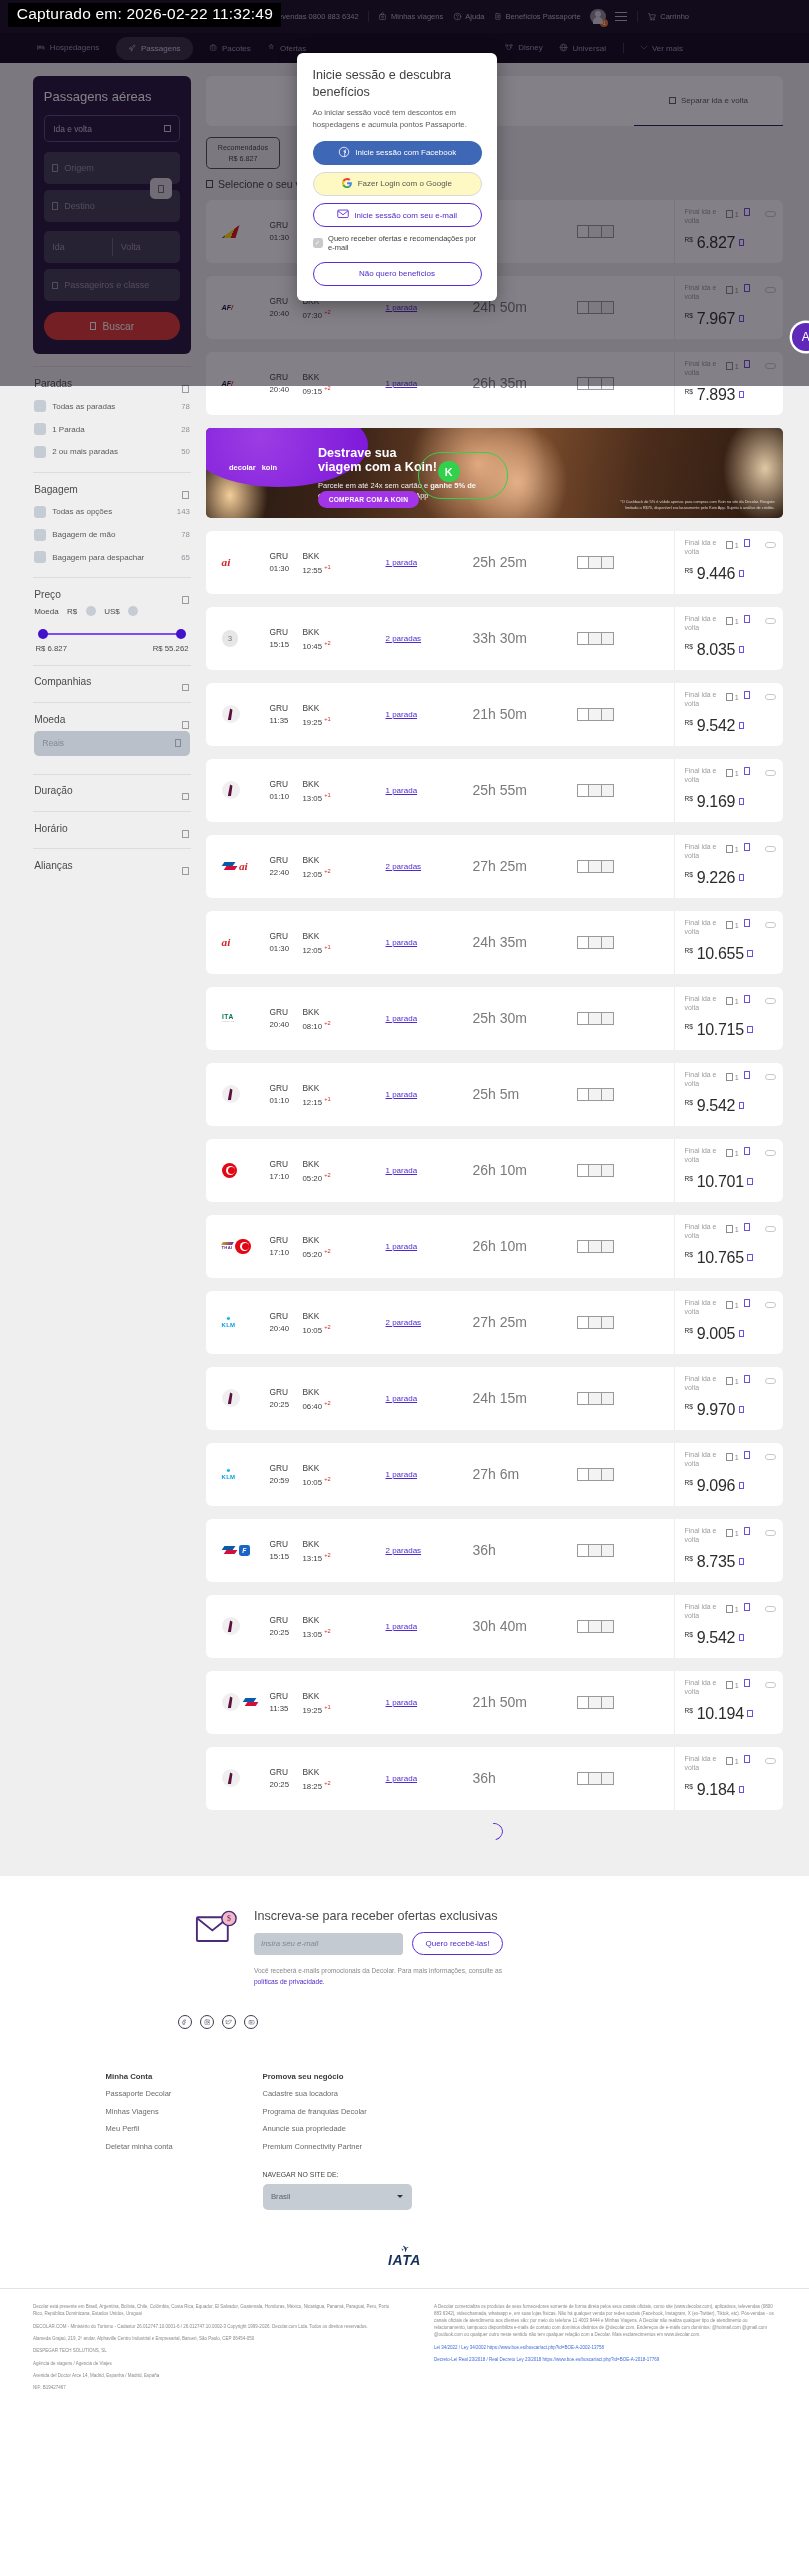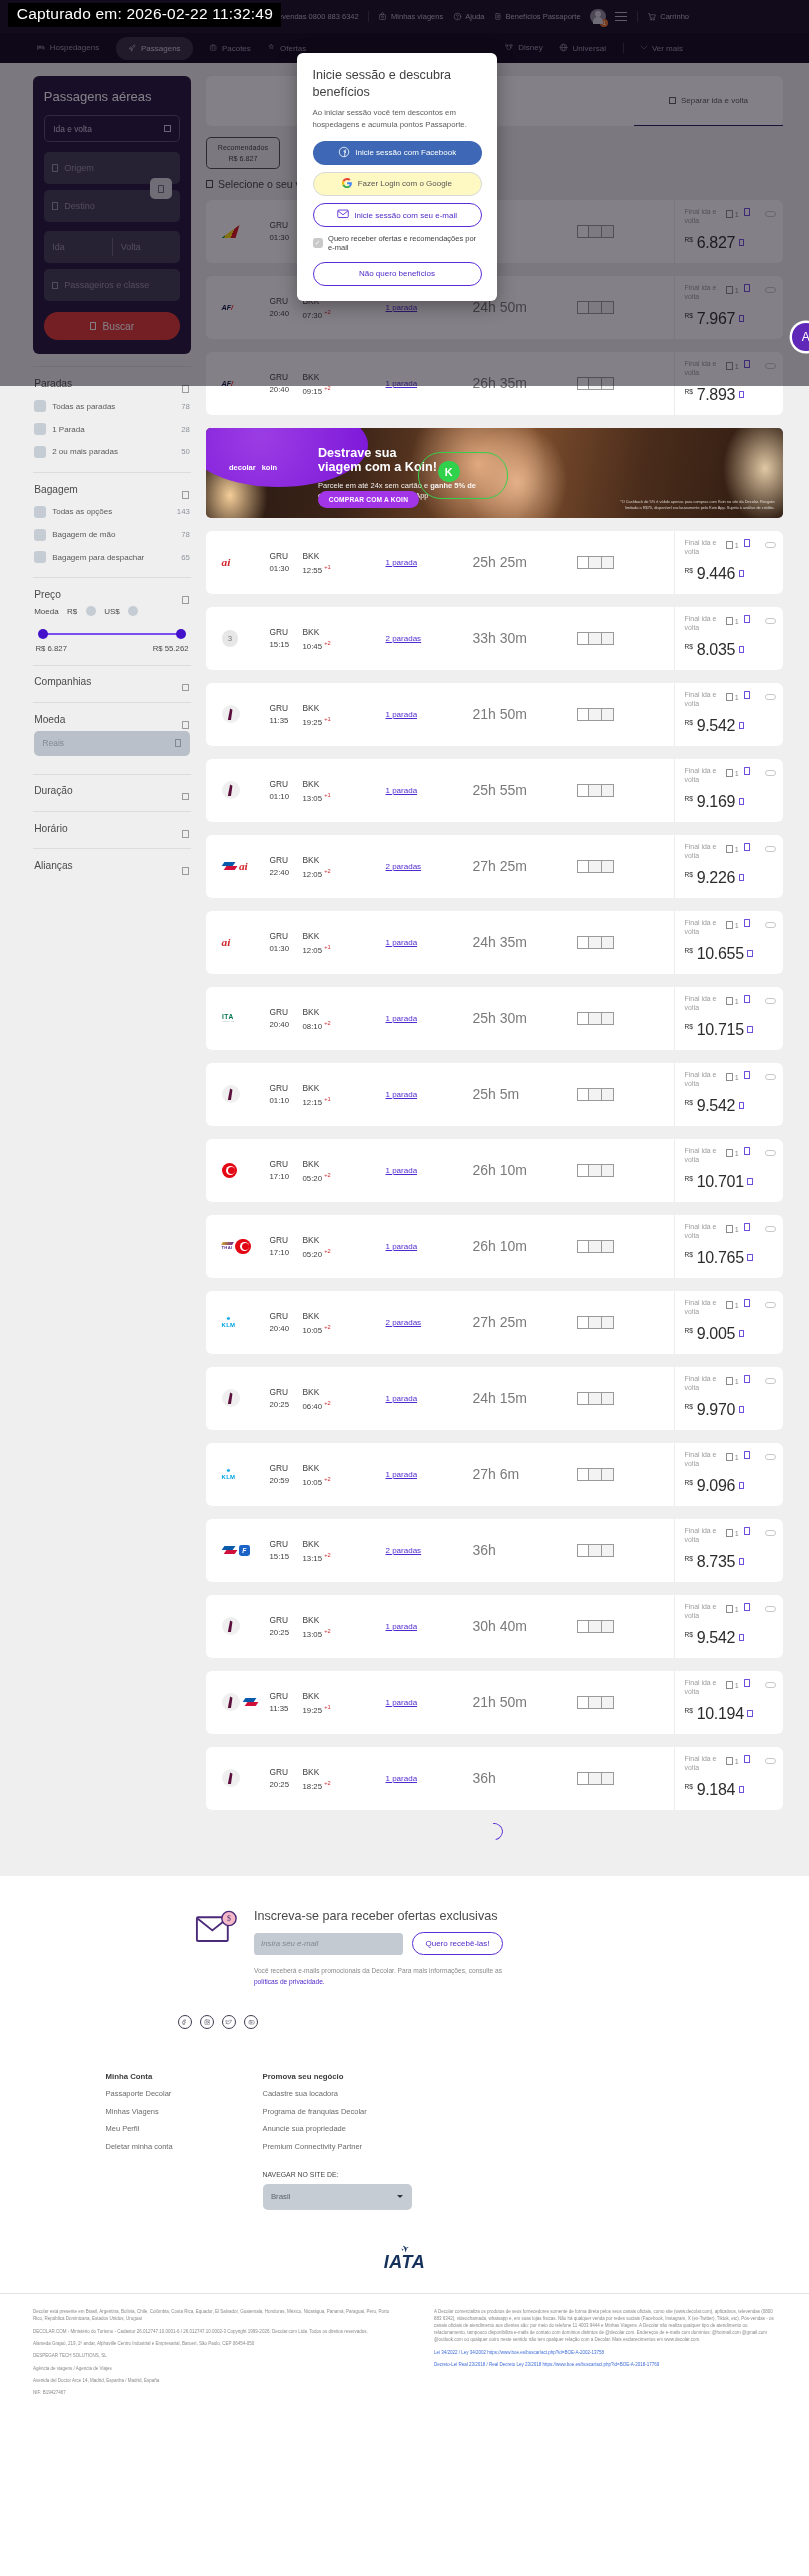--- a/index.html
+++ b/index.html
@@ -202,21 +202,21 @@
   .links-row { display:flex; margin-top:43px; padding-left:42px; }
   .fcol { width:157px; }
   .fcol h4 { font-size:7.8px; color:#3b3b3b; margin-bottom:8.4px; font-weight:bold; }
   .fcol a { display:block; font-size:7.5px; color:#6b6b6b; text-decoration:none; margin-bottom:8.4px; }
   .region-label { font-size:6.9px; color:#444; margin:20.3px 0 6px; }
   .region-select { width:149px; height:26px; background:#c6ccd4; border-radius:4.8px; display:flex; align-items:center;
     justify-content:space-between; padding:0 8.4px; color:#5a626e; font-size:7.8px; cursor:pointer; }
   .chev-dn { width:0; height:0; border-left:3px solid transparent; border-right:3px solid transparent; border-top:3.6px solid #2f3540; }
   .iata { text-align:center; margin-top:33px; color:#16325c; }
   .iata .plane { font-size:9.6px; display:block; transform:rotate(-20deg); margin-bottom:-2.4px; }
-  .iata b { font-size:18px; font-style:italic; letter-spacing:0.6px; }
+  .iata b { font-size:14px; font-style:italic; letter-spacing:0.6px; }
   .foot-hr { border:none; border-top:0.6px solid #e3e3e3; margin-top:20.3px; }
   .legal { display:flex; gap:42px; padding:15.5px 33px 24px; }
   .legal-left { width:359px; flex:0 0 359px; }
   .legal p { font-size:4.5px; color:#8a8a8a; line-height:1.55; margin-bottom:5.4px; }
   .legal .lnk { color:#3f6cd8; }
 </style>
 </head>
 <body>
 
 <header class="topbar">

